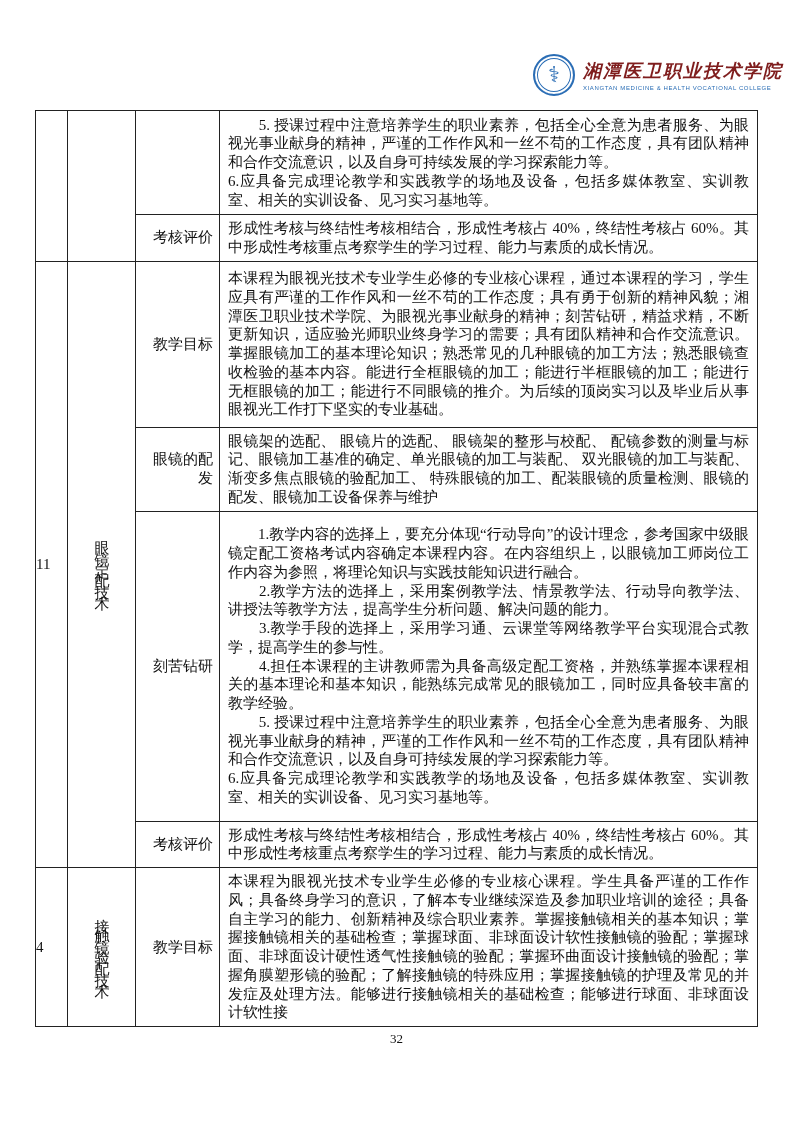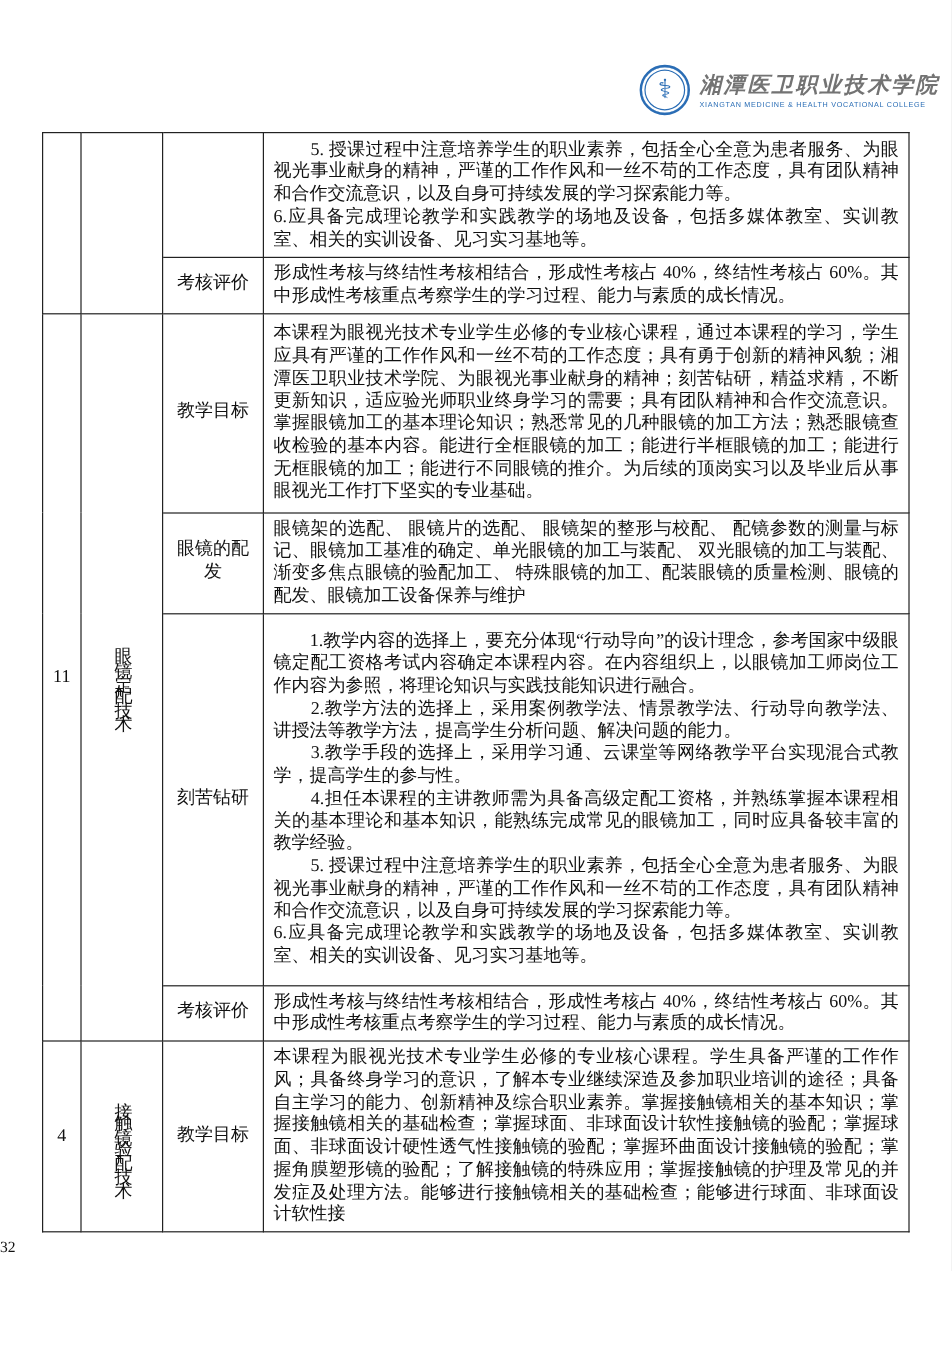--- a/index.html
+++ b/index.html
@@ -23,21 +23,21 @@
     border-radius: 50%;
     display: flex; align-items: center; justify-content: center;
     box-shadow: inset 0 0 0 2px #fff, inset 0 0 0 3px #2a6db5;
     color: #2a6db5;
     font-size: 22px;
     line-height: 1;
     flex: 0 0 auto;
   }
   .logo-text { display: flex; flex-direction: column; }
   .logo-cn {
-    color: #737373;
+    color: #7f1d1d;
     font-weight: bold;
     font-style: italic;
     font-size: 18px;
     letter-spacing: 2px;
     white-space: nowrap;
   }
   .logo-en {
     color: #2a6db5;
     font-size: 6px;
     letter-spacing: 0.6px;
@@ -54,53 +54,53 @@
     border-collapse: collapse;
     table-layout: fixed;
   }
   .course-table td {
     border: 1px solid #222;
     font-size: 15px;
     line-height: 1.25;
     vertical-align: middle;
   }
   td.num-cell {
-    text-align: center;
+    text-align: left;
     font-family: "Liberation Serif", serif;
   }
   td.name-cell {
     text-align: center;
     padding: 6px 0;
   }
   .vertical-name {
     display: inline-block;
     writing-mode: vertical-rl;
     text-orientation: upright;
     letter-spacing: 11px;
     font-size: 15px;
   }
   td.label-cell {
-    text-align: center;
+    text-align: right;
     padding: 4px 6px;
-    font-family: Liberation Mono, monospace;
   }
   td.content-cell {
     padding: 4px 8px;
     text-align: justify;
     white-space: pre-wrap;
     word-break: break-all;
     vertical-align: middle;
   }
   tr.row-cont   td.content-cell { min-height: 96px; }
 
   
   .page-footer {
     position: absolute;
     left: 0; top: 1031px;
     width: 100%;
+    text-align: center;
     font-size: 13px;
   }
 </style>
 </head>
 <body>
 
 <div class="page">
 
   <div class="page-header">
     <div class="logo-emblem">

